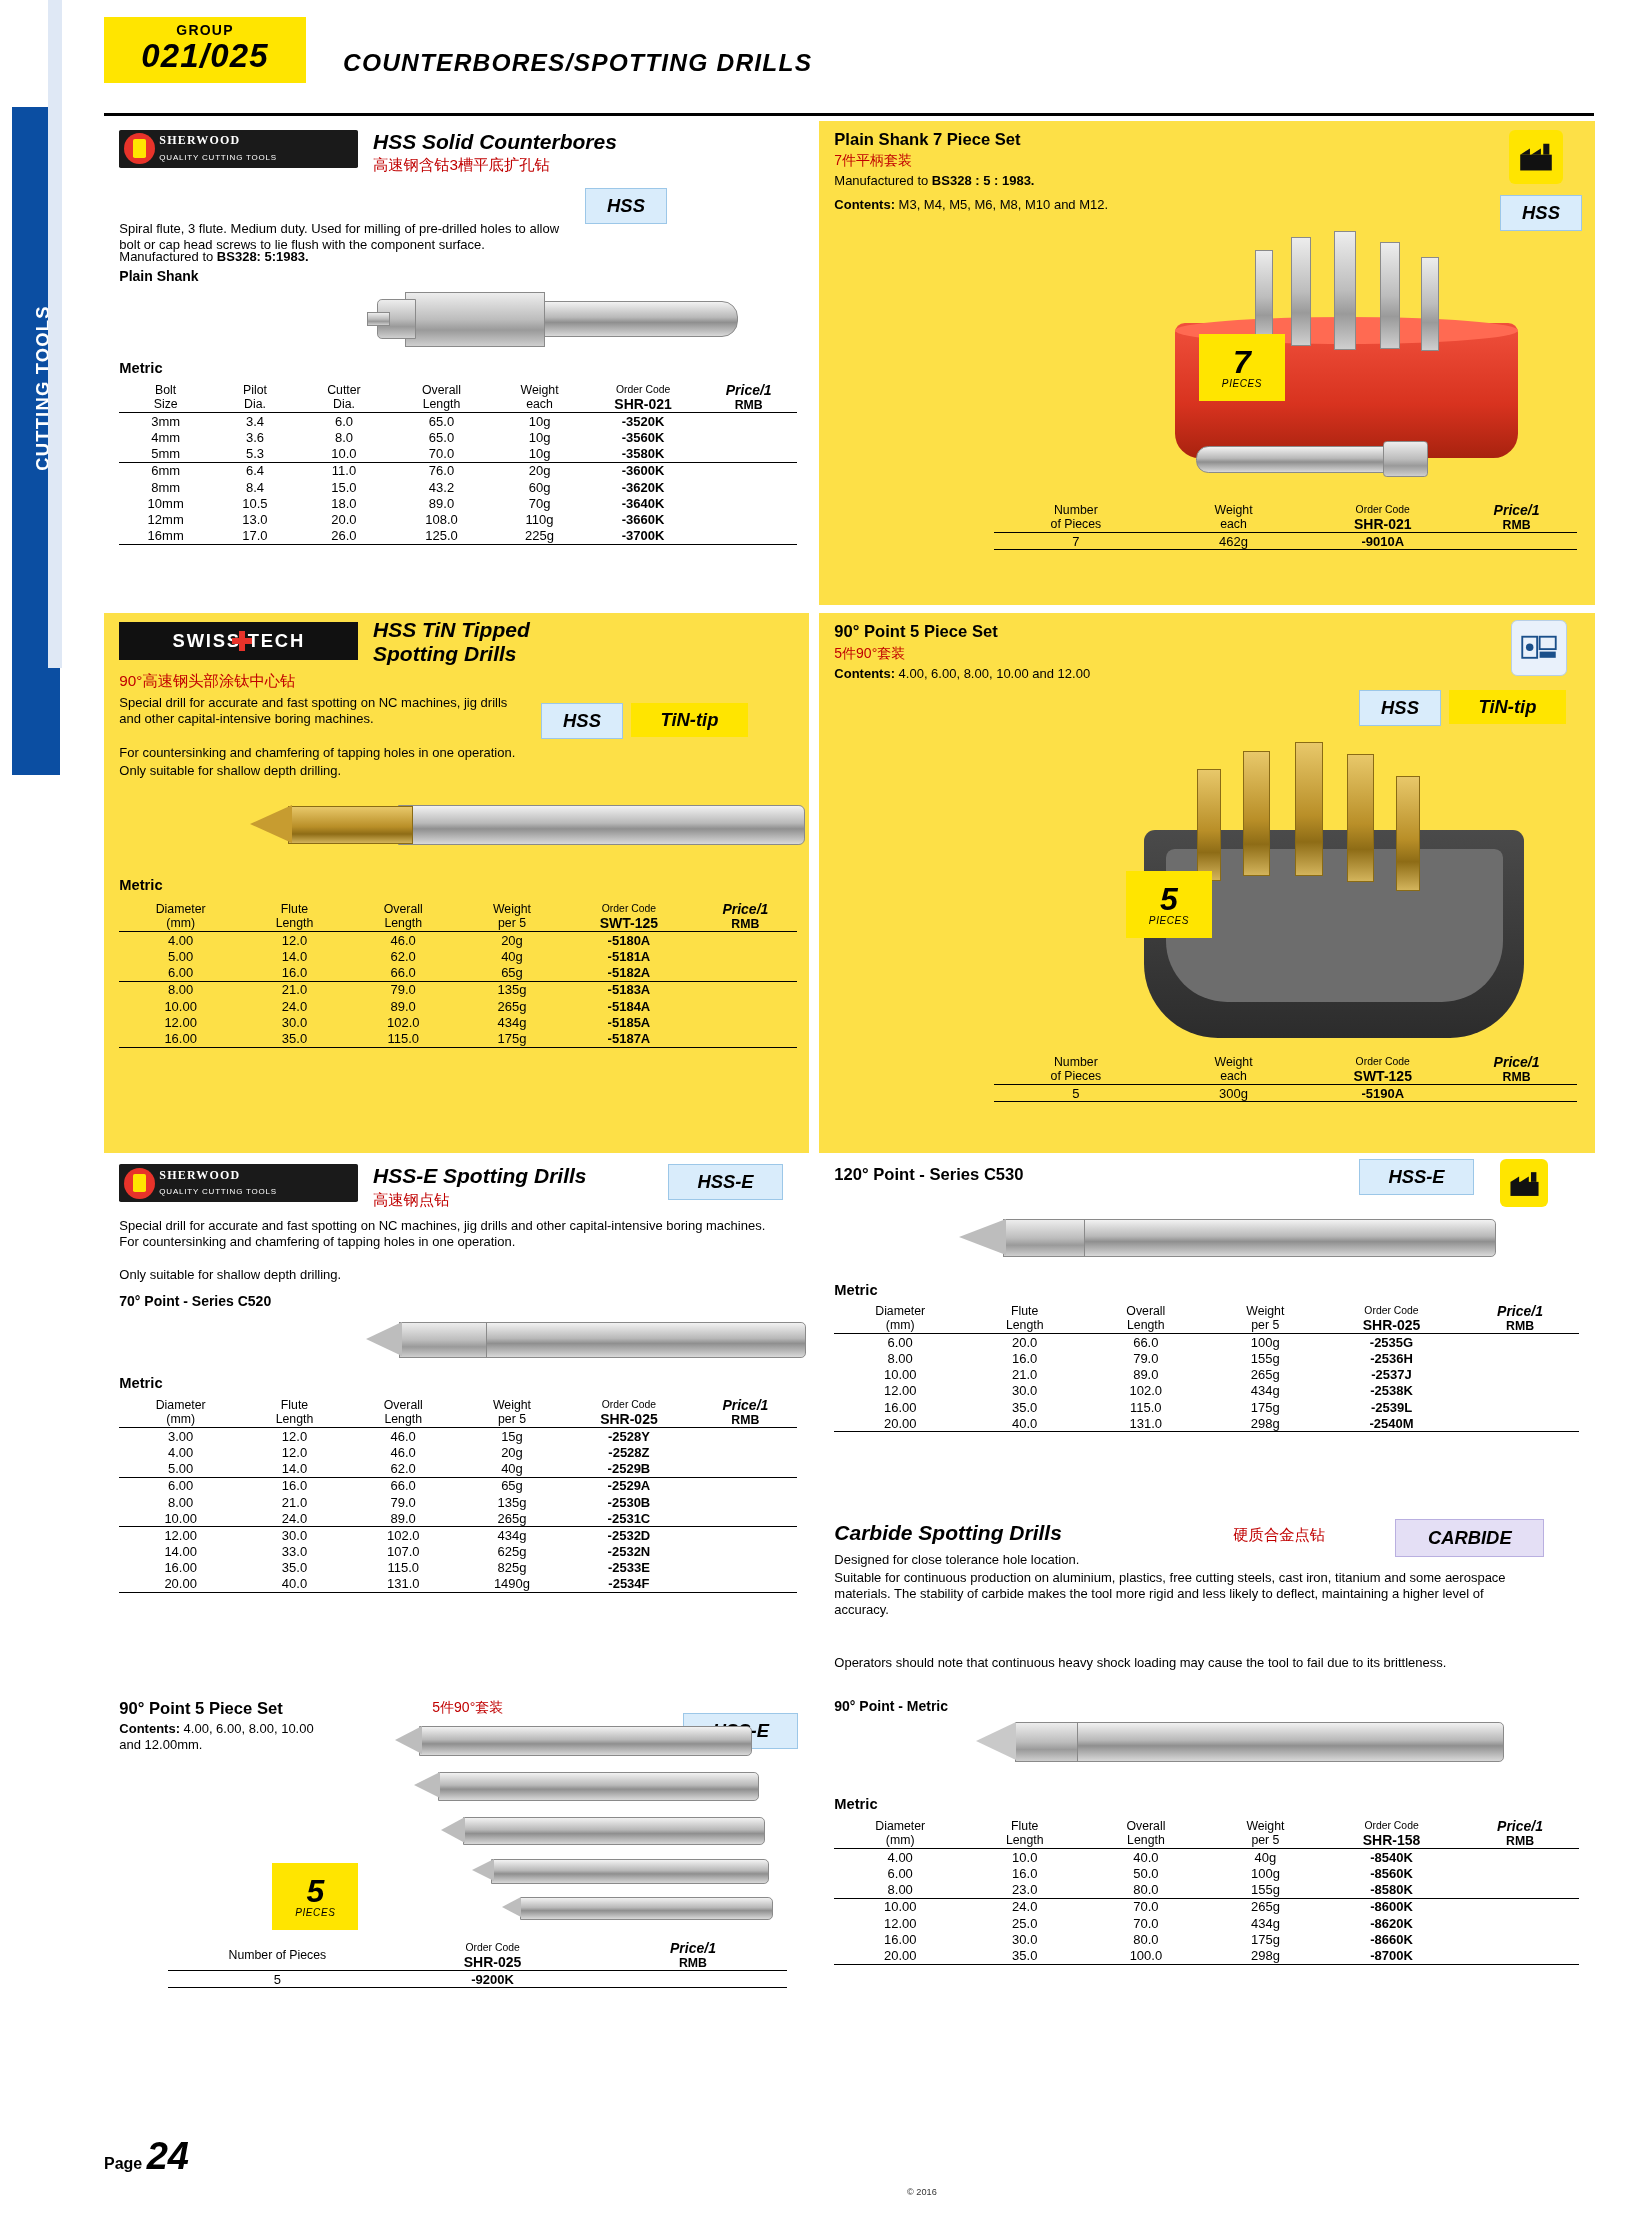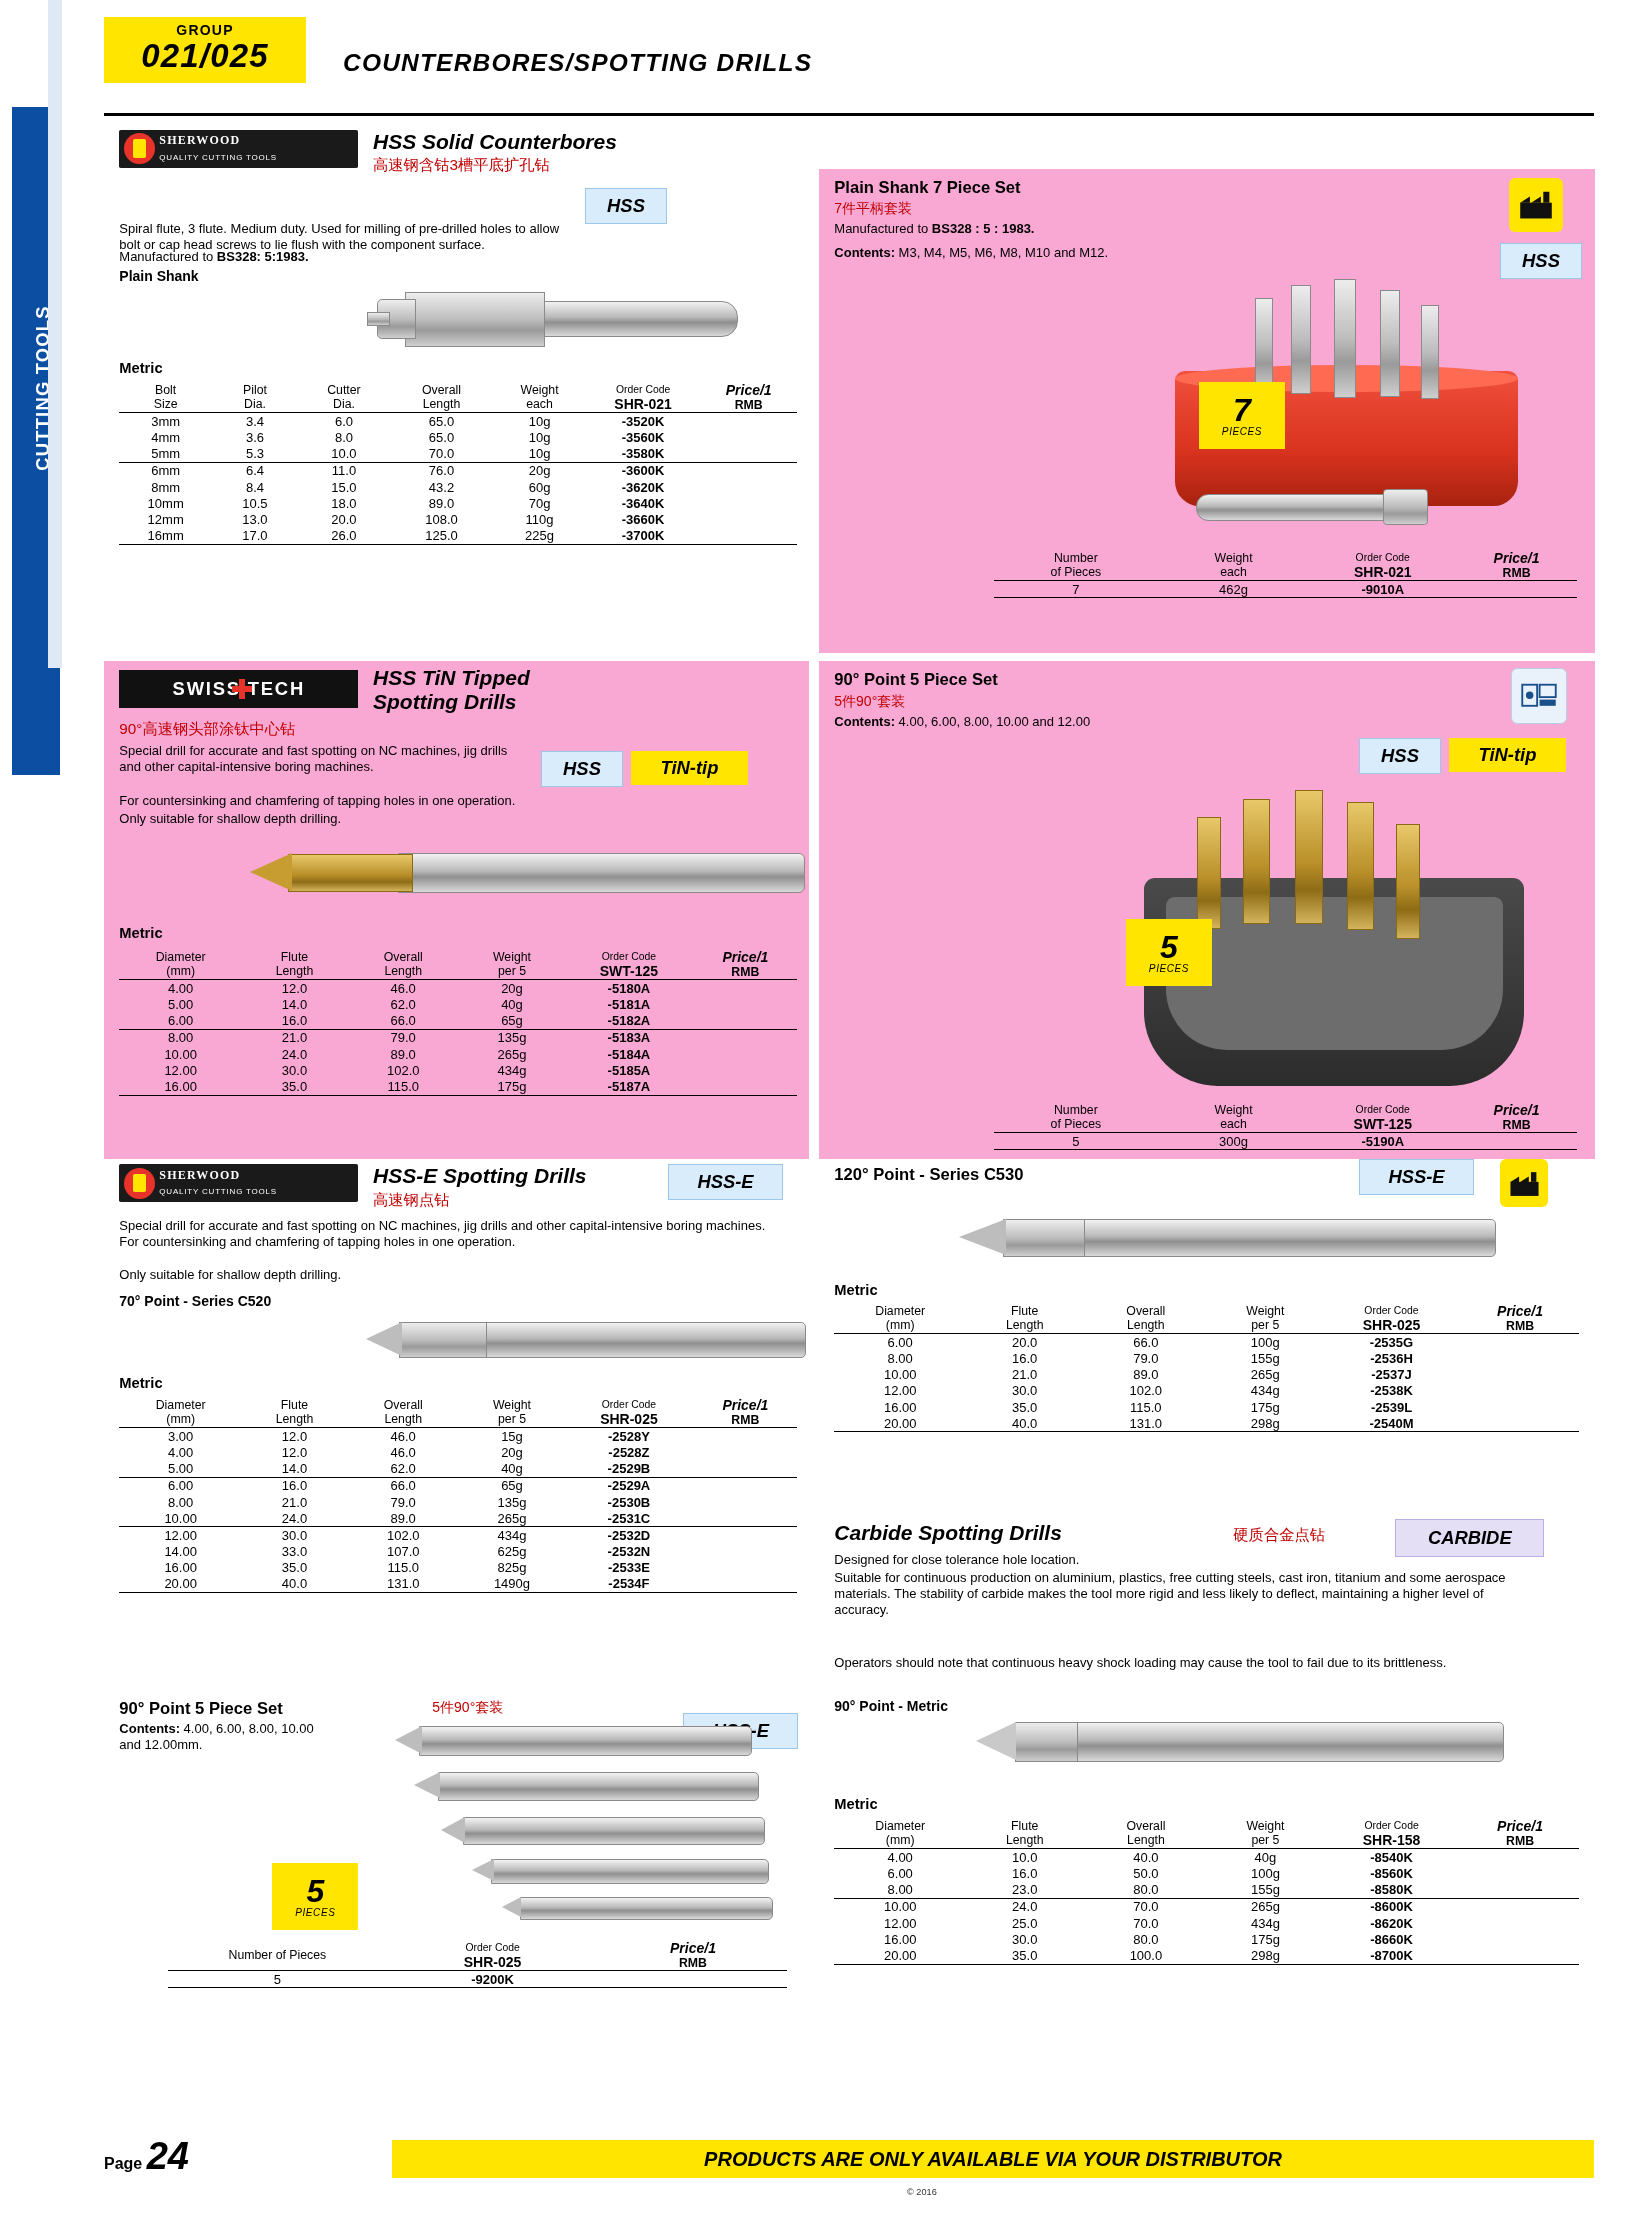--- a/index.html
+++ b/index.html
@@ -45,21 +45,21 @@
   .page-title {
     position:absolute; left:343px; top:49px;
     font-size:24.5px; font-weight:bold; font-style:italic; letter-spacing:1.2px;
   }
   .hdr-rule {
     position:absolute; left:104px; top:113px; width:1490px; height:3.1px; background:#000;
   }
 
   
   .panel { position:absolute; }
-  .panel-cream { background:#f9a8d4;margin-top:48px; }
+  .panel-cream { background:#fde047; }
   .panel-white { background:#ffffff; }
 
   
   .sherwood {
     position:absolute; width:239px; height:38px; background:#1a1a1a;
     border-radius:1.8px; color:#fff;
   }
   .sherwood .sun {
     position:absolute; left:4.9px; top:3.7px; width:31px; height:31px;
     border-radius:50%; background:#e8332a;
@@ -848,19 +848,16 @@
               </tr>
             </tbody>
         </table>
       </div>
     </div>
   </div>
 
   <div class="page-num">
     <span>Page</span> <b>24</b>
   </div>
-  <div class="footer-bar">
-    <span>PRODUCTS ARE ONLY AVAILABLE VIA YOUR DISTRIBUTOR</span>
-  </div>
   <div class="copy">© 2016</div>
 
 </div>
 
 
 </body></html>

